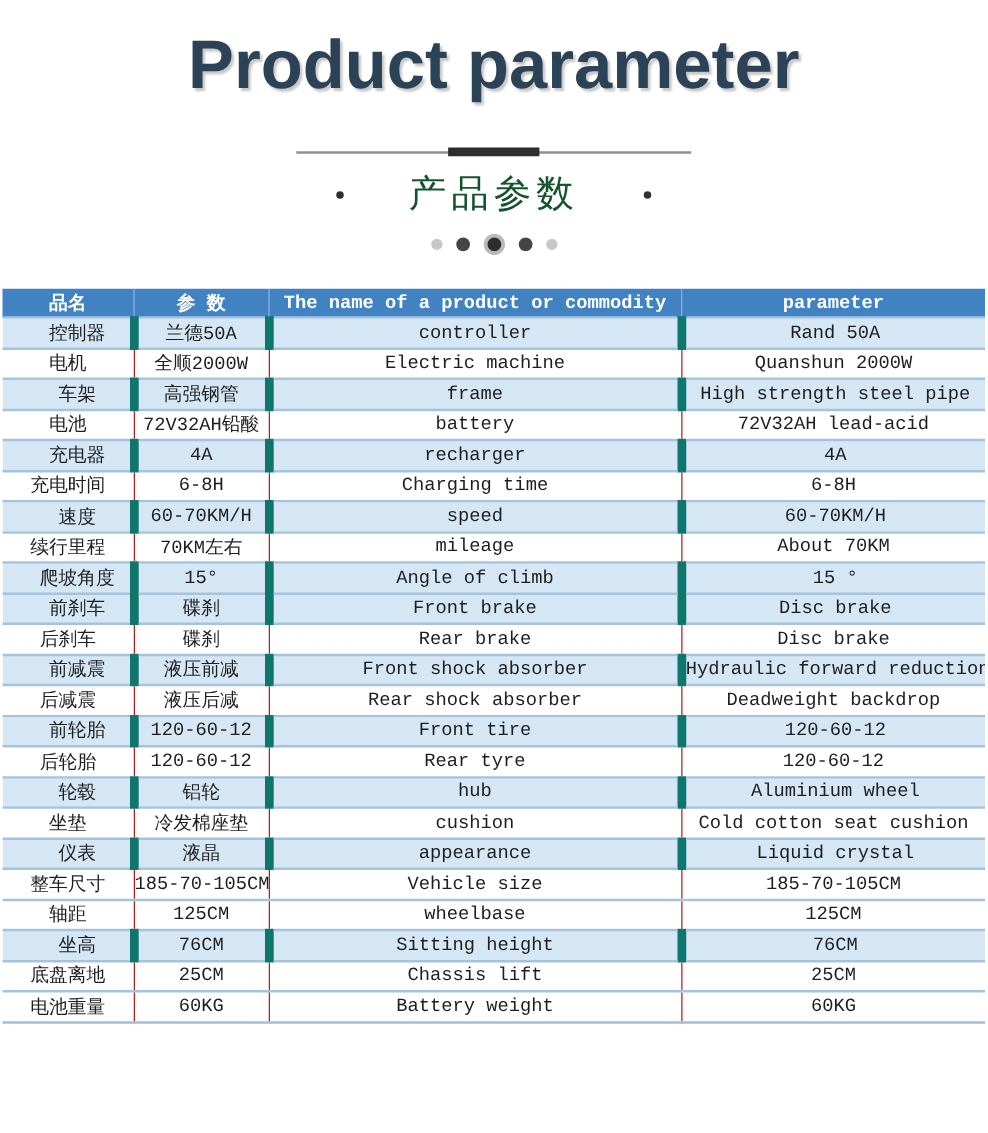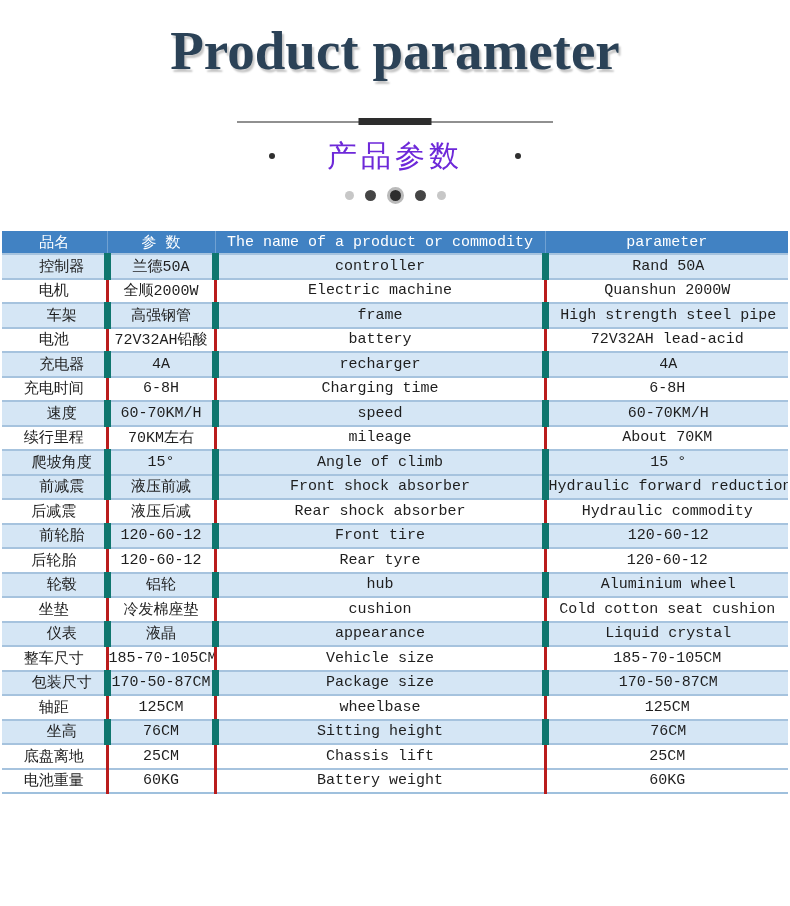--- a/index.html
+++ b/index.html
@@ -8,54 +8,53 @@
     width:790px; height:906px; overflow:hidden;
     font-family:"Liberation Sans", sans-serif;
     position:relative;
   }
   .page-title {
     margin-top:20px; text-align:center;
     font-size:55px; font-weight:800; line-height:62px;
     color:var(--title-color, #2b4257);
     text-shadow:2px 3px 2px #c6c6c6;
     letter-spacing:0px;
-    font-family:Liberation Serif, serif;
   }
   .divider { position:relative; width:316px; height:7px; margin:36px auto 0; }
   .divider .line { position:absolute; left:0; right:0; top:3px; height:2px; background:#909090; }
   .divider .bar { position:absolute; left:50%; transform:translateX(-50%); top:0; width:73px; height:7px; background:#2d2d2d; }
   .subtitle-row { margin-top:13px; display:flex; align-items:center; justify-content:center; gap:52px; }
-  .subtitle { font-size:30px; line-height:36px; color:#6d28d9; letter-spacing:4px; }
+  .subtitle { font-size:30px; line-height:36px; color:#14532d; letter-spacing:4px; }
   .side-dot { width:6px; height:6px; border-radius:50%; background:#2f2f2f; flex:0 0 auto; }
   .pager { margin-top:13px; display:flex; align-items:center; justify-content:center; gap:11px; height:17px; }
   .dot { border-radius:50%; display:inline-block; cursor:pointer; }
   .dot.edge { width:9px; height:9px; background:#c7c7c7; }
   .dot.side { width:11px; height:11px; background:#454545; }
   .dot.active { width:17px; height:17px; background:#2e2e2e; border:3px solid #bababa; }
   table.spec {
     margin:27px 2px 0; width:786px;
     border-collapse:collapse; table-layout:fixed;
     font-family:"Liberation Mono", "DejaVu Sans Mono", monospace;
     border-bottom:2px solid #9fc0dd;
   }
   table.spec th {
     background:var(--accent, #4182c3);
-    color:#ffffff; font-size:15px; font-weight:normal;
+    color:#ffffff; font-size:15px; font-weight:bold;
     height:23px; text-align:center;
     border-left:1px solid rgba(255,255,255,0.25);
   }
   table.spec th:first-child { border-left:none; }
   table.spec td {
     font-size:15px; color:#1e1e1e; text-align:center;
     height:24.5px; border-top:2px solid #a6c3de;
     overflow:hidden; white-space:nowrap;
   }
   tr.alt td { background:var(--alt-row, #d5e6f5); border-left:7px solid #0f766e; }
   tr.alt td:first-child { border-left:none;padding-left:18px; }
-  tr.plain td { background:#ffffff; border-left:3px solid #b91c1c; }
+  tr.plain td { background:#ffffff; border-left:1px solid #b91c1c; }
   tr.plain td:first-child { border-left:none; }
 </style>
 </head>
 <body>
 
 <h1 class="page-title">Product parameter</h1>
 
 <div class="divider">
   <div class="line"></div>
   <div class="bar"></div>
@@ -139,30 +138,42 @@
         <td>mileage</td>
         <td>About 70KM</td>
       </tr>
       <tr class="alt">
         <td>爬坡角度</td>
         <td>15°</td>
         <td>Angle of climb</td>
         <td>15 °</td>
       </tr>
       <tr class="alt">
+        <td>前刹车</td>
+        <td>碟刹</td>
+        <td>Front brake</td>
+        <td>Disc brake</td>
+      </tr>
+      <tr class="plain">
+        <td>后刹车</td>
+        <td>碟刹</td>
+        <td>Rear brake</td>
+        <td>Disc brake</td>
+      </tr>
+      <tr class="alt">
         <td>前减震</td>
         <td>液压前减</td>
         <td>Front shock absorber</td>
         <td>Hydraulic forward reduction</td>
       </tr>
       <tr class="plain">
         <td>后减震</td>
         <td>液压后减</td>
         <td>Rear shock absorber</td>
-        <td>Hydraulic commodity</td>
+        <td>Deadweight backdrop</td>
       </tr>
       <tr class="alt">
         <td>前轮胎</td>
         <td>120-60-12</td>
         <td>Front tire</td>
         <td>120-60-12</td>
       </tr>
       <tr class="plain">
         <td>后轮胎</td>
         <td>120-60-12</td>
@@ -186,26 +197,20 @@
         <td>液晶</td>
         <td>appearance</td>
         <td>Liquid crystal</td>
       </tr>
       <tr class="plain">
         <td>整车尺寸</td>
         <td>185-70-105CM</td>
         <td>Vehicle size</td>
         <td>185-70-105CM</td>
       </tr>
-      <tr class="alt">
-        <td>包装尺寸</td>
-        <td>170-50-87CM</td>
-        <td>Package size</td>
-        <td>170-50-87CM</td>
-      </tr>
       <tr class="plain">
         <td>轴距</td>
         <td>125CM</td>
         <td>wheelbase</td>
         <td>125CM</td>
       </tr>
       <tr class="alt">
         <td>坐高</td>
         <td>76CM</td>
         <td>Sitting height</td>

